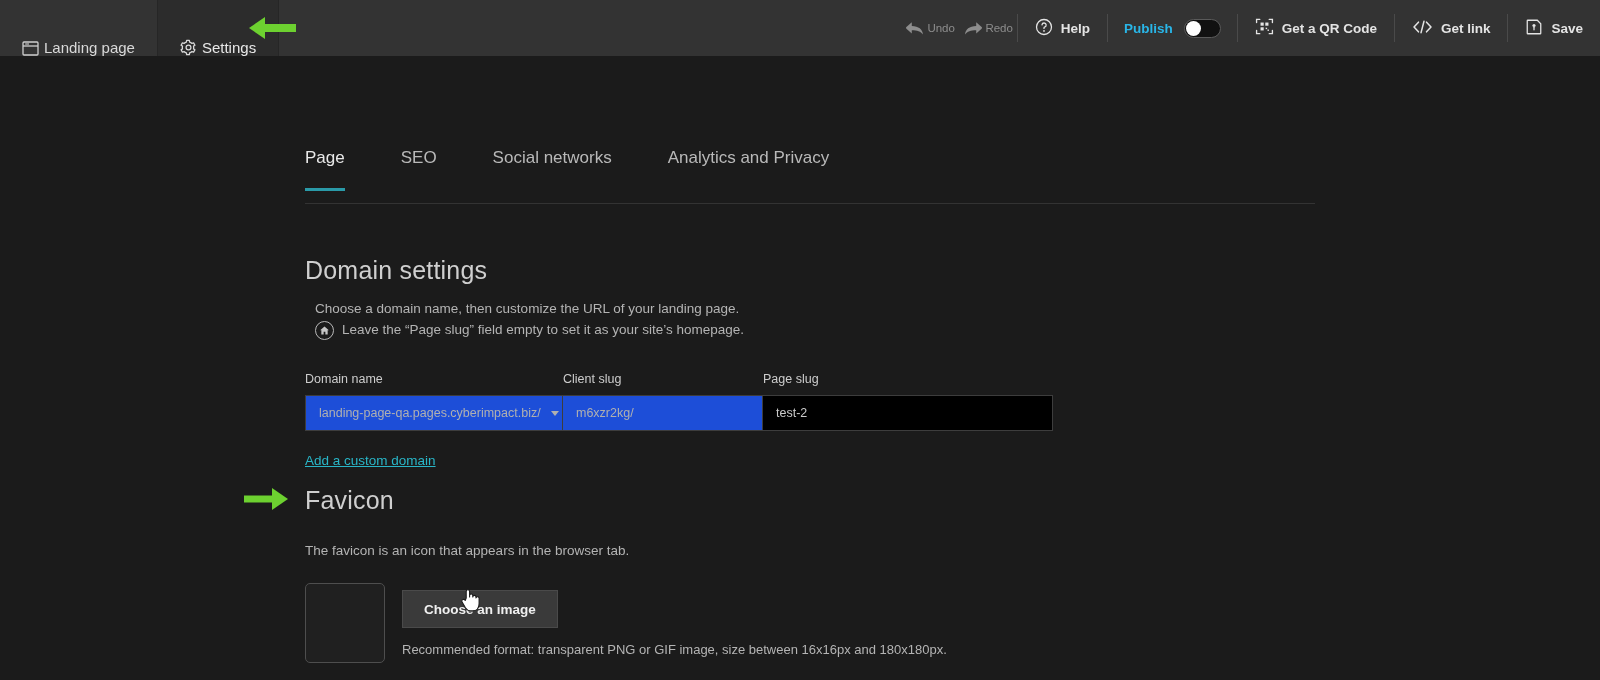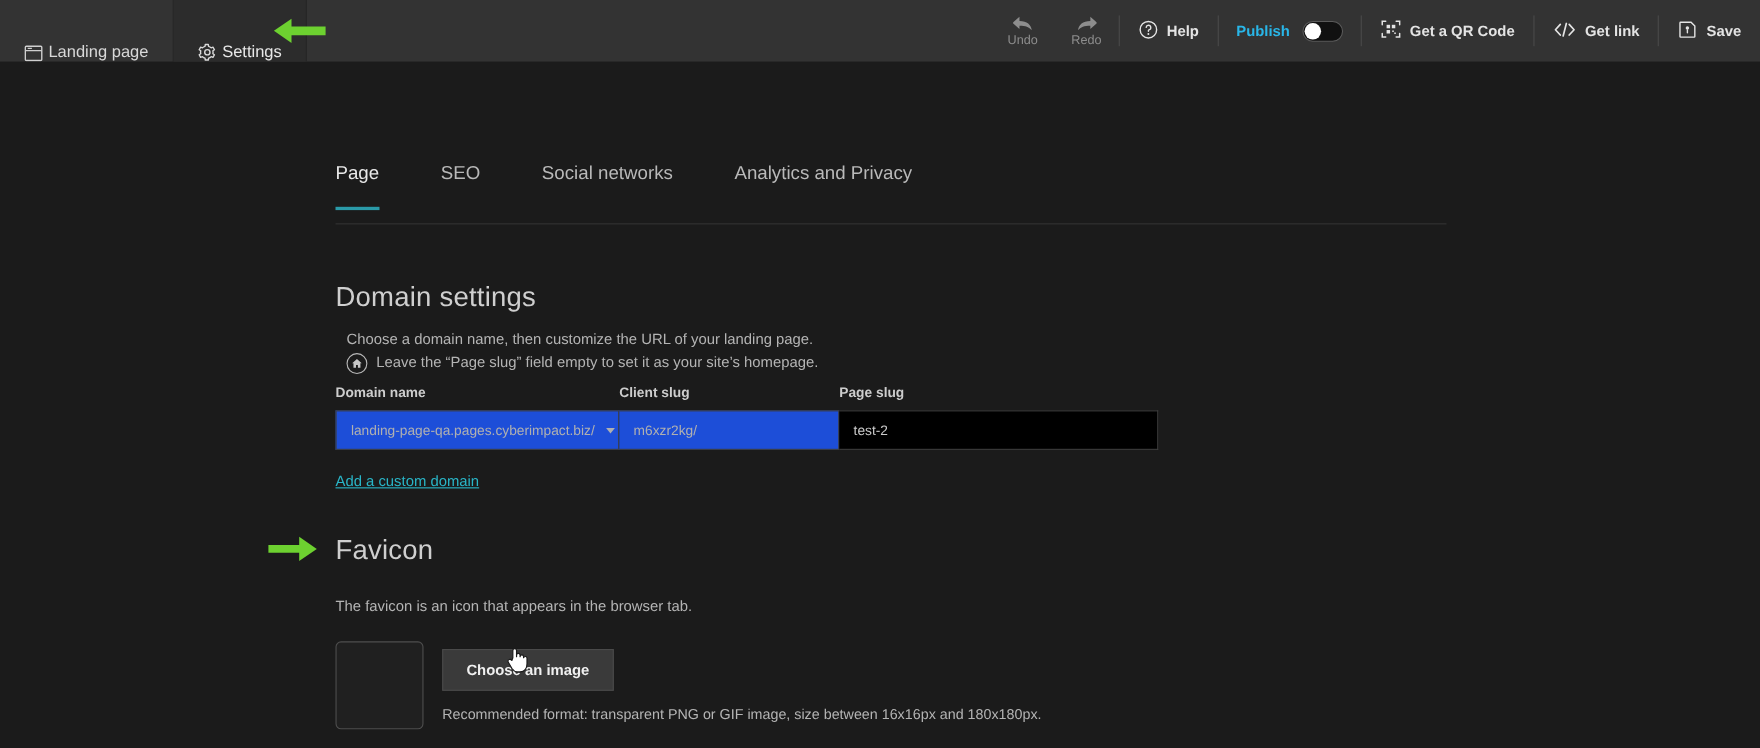--- a/index.html
+++ b/index.html
@@ -28,21 +28,21 @@
   }
   .app-tab.active { background: #2c2c2c; color: #e8e8e8; }
   .app-tab .ic { display: flex; align-items: center; }
 
   .toolbar-spacer { flex: 1; }
 
   .tool-right { display: flex; align-items: stretch; height: 56px; }
 
   .histbtn {
     width: 58px; height: 56px;
-    display: flex; flex-direction: column;
+    display: flex; flex-direction: row;
     align-items: center; justify-content: center; gap: 1px;
     cursor: pointer;
   }
   .histbtn .lbl { font-size: 11.5px; color: #8d8d8d; }
 
   .sep { width: 1px; background: #4a4a4a; margin: 14px 0; align-self: stretch; }
 
   .tbtn {
     display: flex; align-items: center; gap: 8px;
     padding: 0 17px; height: 56px;
@@ -96,22 +96,23 @@
     width: 19px; height: 19px; border-radius: 50%;
     border: 1.4px solid #b9b9b9;
     display: flex; align-items: center; justify-content: center;
     flex: none;
   }
 
   
   .fields { display: flex; margin-top: 10px; }
   .fcol { display: flex; flex-direction: column; }
   .flabel {
-    font-size: 12.5px; font-weight: bold; color: #cdcdcd;
+    font-size: 12.5px; font-weight: normal; color: #cdcdcd;
     margin-bottom: 9px;
+    margin-top: 22px;
   }
   .fbox {
     height: 36px; display: flex; align-items: center;
     font-size: 12.5px; color: #b0b0b0;
     background: #1d4ed8; border: 1px solid #3d3d3d;
     padding: 0 13px; white-space: nowrap;
   }
   .fbox.sel { width: 258px; justify-content: space-between; gap: 10px; cursor: pointer; }
   .fbox.ro   { width: 200px; border-left: none; }
   .fbox.edit { width: 290px; border-left: none; background: #000000; color: #cbcbcb; cursor: text; }

